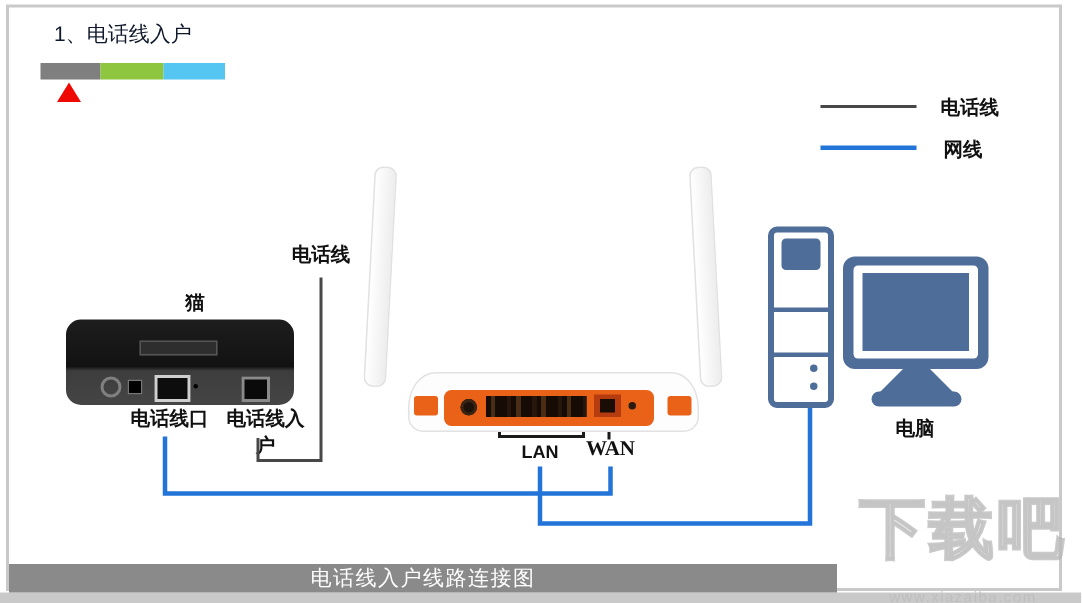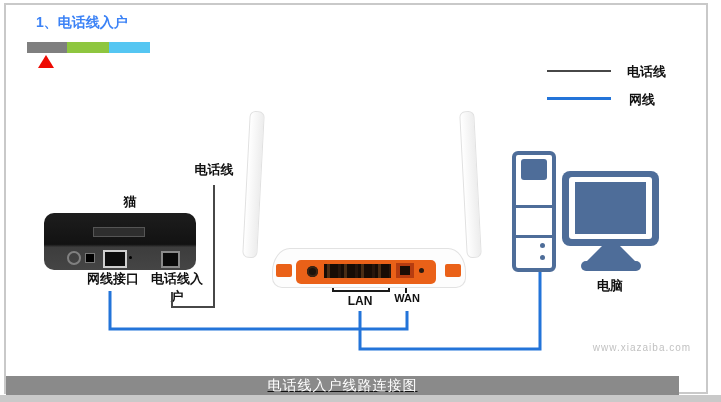--- a/index.html
+++ b/index.html
@@ -1,26 +1,26 @@
 <!DOCTYPE html>
 <html style="--frame_border: #c9c9c9; --footer_gray: #8a8a8a; --seg_gray: #7f7f7f; --seg_green: #8ec63f; --seg_cyan: #55c6f2; --marker_red: #ee0a02; --phone_dark: #474747; --cable_blue: #2374d9; --router_orange: #ea6118; --pc_blue: #4e6d99;"><head>
 <meta charset="utf-8">
 <style>
   html,body{margin:0;padding:0;background:#fff;}
   #canvas{position:relative;width:721px;height:402px;background:#fff;overflow:hidden;
           font-family:"Liberation Sans","DejaVu Sans",sans-serif;color:#111;}
   .abs{position:absolute;}
   
   #frame{left:4px;top:3px;width:704px;height:391px;border:2px solid var(--frame_border,#c9c9c9);box-sizing:border-box;background:#fff;}
-  #title-bar{left:6px;top:376px;width:673px;height:19px;background:var(--footer_gray,#8a8a8a);
-             display:flex;align-items:center;justify-content:center;z-index:3;text-decoration:underline;}
+  #title-bar{left:6px;top:376px;width:552px;height:19px;background:var(--footer_gray,#8a8a8a);
+             display:flex;align-items:center;justify-content:center;z-index:3;}
   #title-bar span{color:#fff;font-size:14px;letter-spacing:1px;}
   #bottom-strip{left:0;top:395px;width:721px;height:7px;background:var(--frame_border,#c9c9c9);z-index:2;}
   
-  #step-header{left:36px;top:14px;font-size:14px;font-weight:700;color:#3b82f6;}
+  #step-header{left:36px;top:14px;font-size:14px;font-weight:400;color:#0f172a;}
   .seg{top:42px;height:11px;}
   #seg-1{left:27px;width:40px;background:var(--seg_gray,#7f7f7f);}
   #seg-2{left:67px;width:42px;background:var(--seg_green,#8ec63f);}
   #seg-3{left:109px;width:41px;background:var(--seg_cyan,#55c6f2);}
   #marker{left:38px;top:55px;width:0;height:0;border-left:8px solid transparent;
           border-right:8px solid transparent;border-bottom:13px solid var(--marker_red,#ee0a02);}
   
   .legend-label{font-size:13px;font-weight:600;}
   #legend-phone-line{left:547px;top:70px;width:64px;height:2px;background:var(--phone_dark,#474747);}
   #legend-net-line{left:547px;top:97px;width:64px;height:3px;background:var(--cable_blue,#2374d9);}
@@ -28,21 +28,21 @@
   #legend-net-label{left:629px;top:91px;}
   
   #cables{left:0;top:0;z-index:1;}
   
   .dev-label{font-size:13px;font-weight:600;text-align:center;}
   #modem-label{left:100px;top:193px;width:60px;}
   #phoneline-label{left:188px;top:161px;width:52px;}
   #modem-netport-label{left:82px;top:270px;width:62px;}
   #modem-phoneport-label{left:145px;top:270px;width:64px;}
   #lan-label{left:342px;top:294px;width:36px;font-size:12px;}
-  #wan-label{left:386px;top:292px;width:42px;font-size:11px;}
+  #wan-label{left:386px;top:292px;width:42px;font-size:14px;font-family:Liberation Serif, serif;}
   #pc-label{left:585px;top:277px;width:50px;}
   
   #modem-body{left:44px;top:213px;width:152px;height:57px;border-radius:10px;z-index:2;
      background:linear-gradient(180deg,#1d1d1d 0%,#121212 55%,#3d3d3d 60%,#454545 100%);}
   #modem-sticker{left:93px;top:227px;width:50px;height:8px;background:#2e2e2e;border:1px solid #555;z-index:3;}
   #modem-power-btn{left:67px;top:251px;width:10px;height:10px;border:2px solid #808080;border-radius:50%;z-index:3;}
   #modem-power-jack{left:85px;top:253px;width:8px;height:8px;background:#000;border:1px solid #777;z-index:3;}
   #modem-rj45{left:103px;top:250px;width:20px;height:14px;background:#0d0d0d;border:2px solid #cfcfcf;z-index:3;}
   #modem-pinhole{left:129px;top:256px;width:3px;height:3px;background:#000;border-radius:50%;z-index:3;}
   #modem-rj11{left:161px;top:251px;width:15px;height:13px;background:#0a0a0a;border:2px solid #8a8a8a;z-index:3;}
@@ -113,21 +113,21 @@
   </svg>
 
   <div class="abs dev-label" id="modem-label">猫</div>
   <div class="abs" id="modem-body"></div>
   <div class="abs" id="modem-sticker"></div>
   <div class="abs" id="modem-power-btn"></div>
   <div class="abs" id="modem-power-jack"></div>
   <div class="abs" id="modem-rj45"></div>
   <div class="abs" id="modem-pinhole"></div>
   <div class="abs" id="modem-rj11"></div>
-  <div class="abs dev-label" id="modem-netport-label">网线接口</div>
+  <div class="abs dev-label" id="modem-netport-label">电话线口</div>
   <div class="abs dev-label" id="modem-phoneport-label">电话线入户</div>
 
   <div class="abs dev-label" id="phoneline-label">电话线</div>
 
   <div class="abs antenna" id="antenna-left"></div>
   <div class="abs antenna" id="antenna-right"></div>
   <div class="abs" id="router-body"></div>
   <div class="abs antenna-joint" id="joint-left"></div>
   <div class="abs antenna-joint" id="joint-right"></div>
   <div class="abs" id="router-panel"></div>
@@ -151,15 +151,16 @@
   <div class="abs" id="pc-neck"></div>
   <div class="abs" id="pc-base"></div>
   <div class="abs dev-label" id="pc-label">电脑</div>
 
   <div class="abs" id="title-bar">
     <span>电话线入户线路连接图</span>
   </div>
   <div class="abs" id="bottom-strip"></div>
 
   <div class="abs" id="watermark">
+    <div id="watermark-brand">下载吧</div>
     <div id="watermark-url">www.xiazaiba.com</div>
   </div>
 </div>
 
 </body></html>

